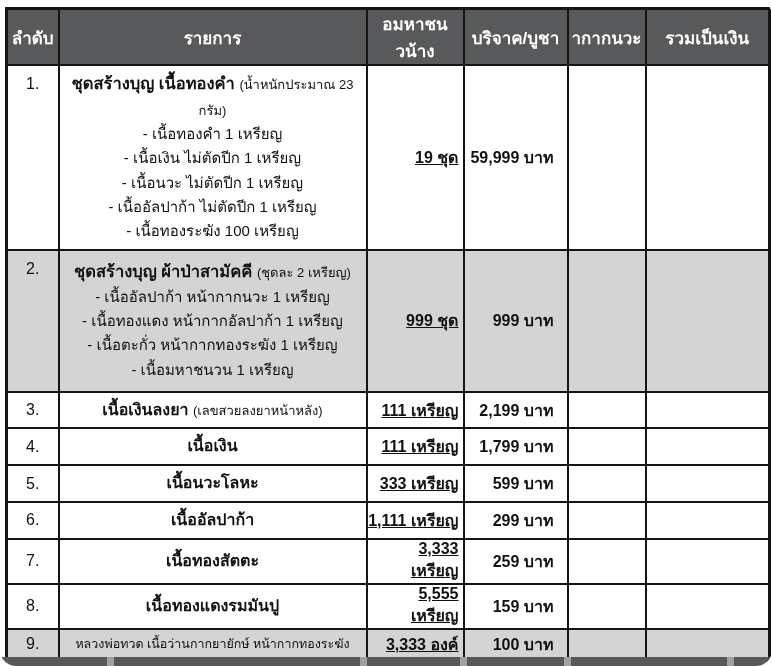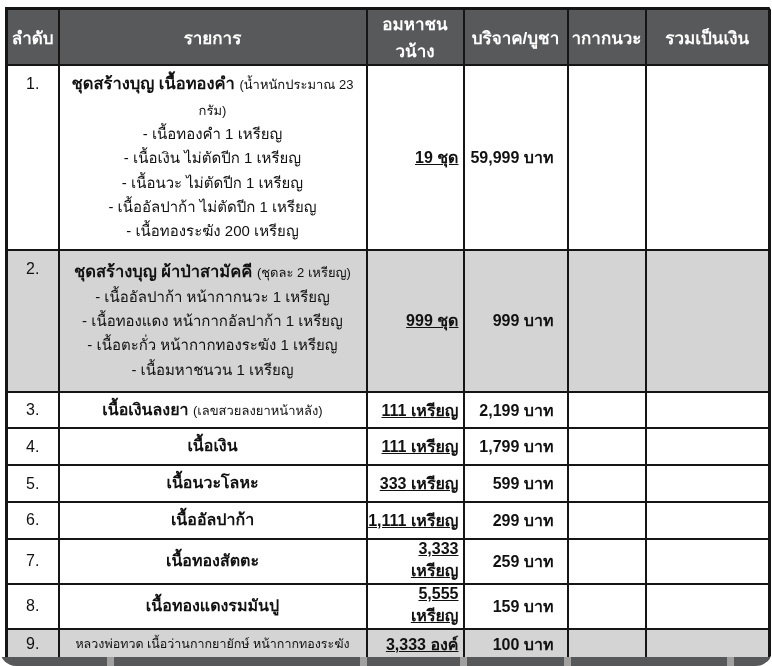--- a/index.html
+++ b/index.html
@@ -132,21 +132,21 @@
     </thead>
     <tbody id="rows">
         <tr class="multi row-tall-1">
           <td class="no">1.</td>
           <td class="item">
             <div class="item-title"><span>ชุดสร้างบุญ เนื้อทองคำ</span> <span class="item-note">(น้ำหนักประมาณ 23 กรัม)</span></div>
             <div class="sub-item">- เนื้อทองคำ 1 เหรียญ</div>
             <div class="sub-item">- เนื้อเงิน ไม่ตัดปีก 1 เหรียญ</div>
             <div class="sub-item">- เนื้อนวะ ไม่ตัดปีก 1 เหรียญ</div>
             <div class="sub-item">- เนื้ออัลปาก้า ไม่ตัดปีก 1 เหรียญ</div>
-            <div class="sub-item">- เนื้อทองระฆัง 200 เหรียญ</div>
+            <div class="sub-item">- เนื้อทองระฆัง 100 เหรียญ</div>
           </td>
           <td class="qty">19 ชุด</td>
           <td class="price">59,999 บาท</td>
           <td class="blank"></td>
           <td class="blank"></td>
         </tr>
         <tr class="multi row-tall-2 shaded">
           <td class="no">2.</td>
           <td class="item">
             <div class="item-title"><span>ชุดสร้างบุญ ผ้าป่าสามัคคี</span> <span class="item-note">(ชุดละ 2 เหรียญ)</span></div>

